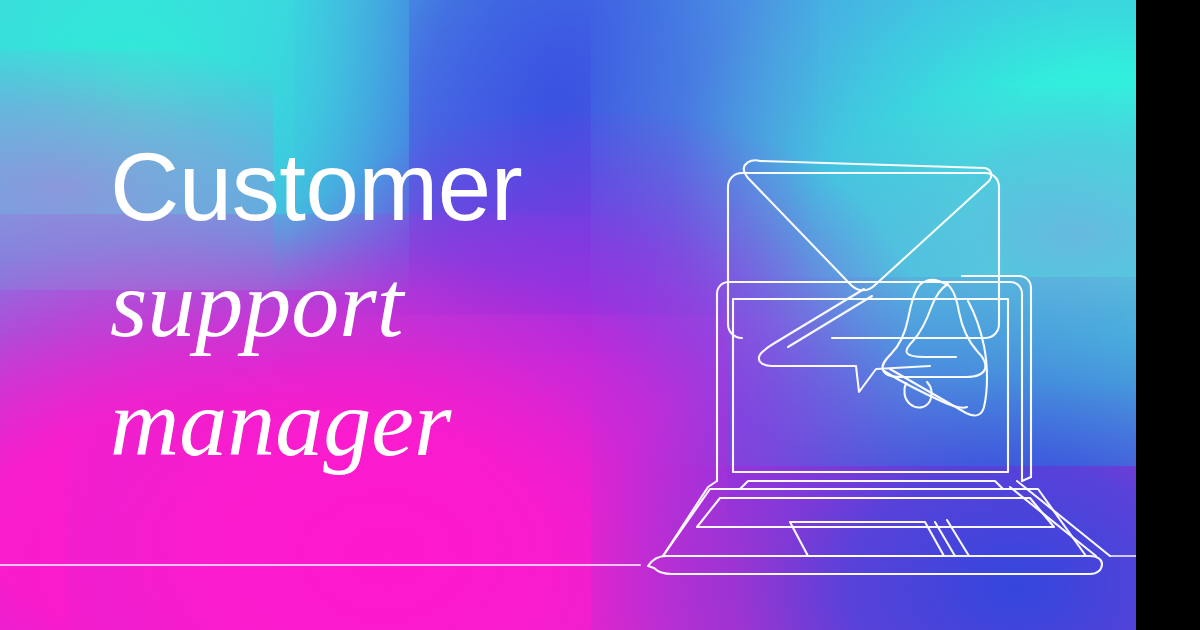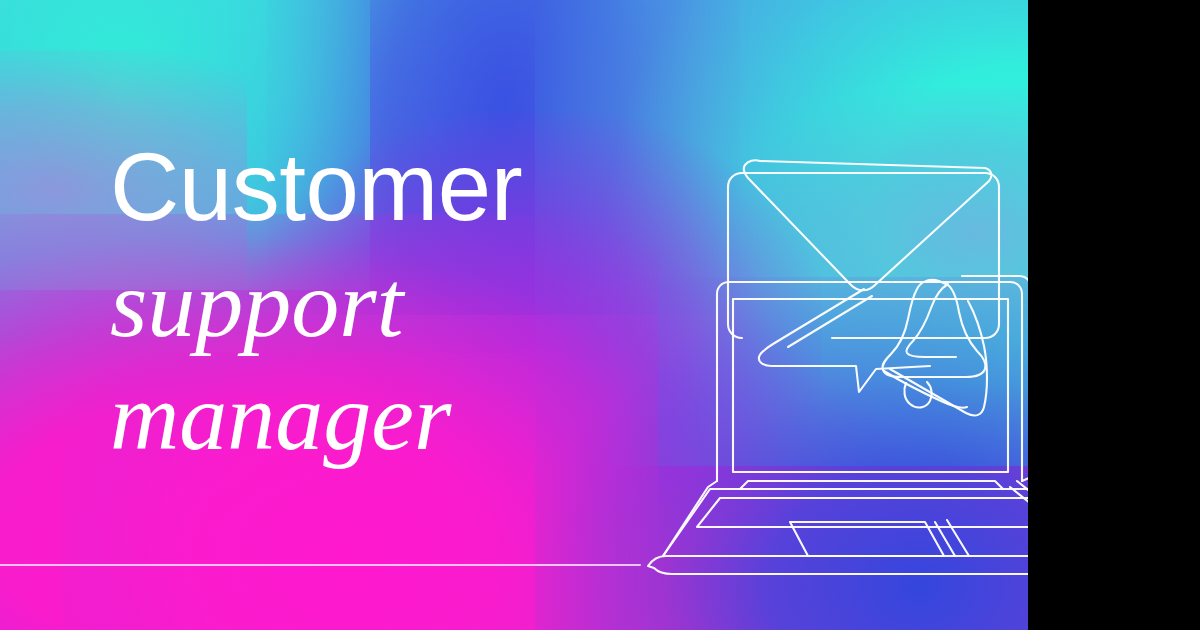--- a/index.html
+++ b/index.html
@@ -2,21 +2,21 @@
 <html><head>
 <meta charset="utf-8">
 <style>
   html, body {
     margin: 0;
     padding: 0;
     background: #000;
   }
   #banner {
     position: relative;
-    width: 1028px;
+    width: 1136px;
     height: 630px;
     overflow: hidden;
     font-family: "Liberation Sans", sans-serif;
   }
 
   
   .bg-base {
     position: absolute;
     inset: 0;
     background: linear-gradient(160deg,
@@ -175,21 +175,21 @@
     font-family: "Liberation Serif", serif;
     font-style: italic;
     font-weight: 400;
     font-size: 96px;
     line-height: 1.05;
     letter-spacing: 0px;
     white-space: nowrap;
     display: block;
   }
   .hl-line2 { margin-top: 20px; }
-  .hl-line3 { margin-top: 12px; }
+  .hl-line3 { margin-top: 18px; }
 </style>
 </head>
 <body>
 
 <div id="banner">
 
   <div class="bg-base"></div>
   <div class="bg-blob-blue-top"></div>
   <div class="bg-blob-teal-tl"></div>
   <div class="bg-blob-teal-tr"></div>

